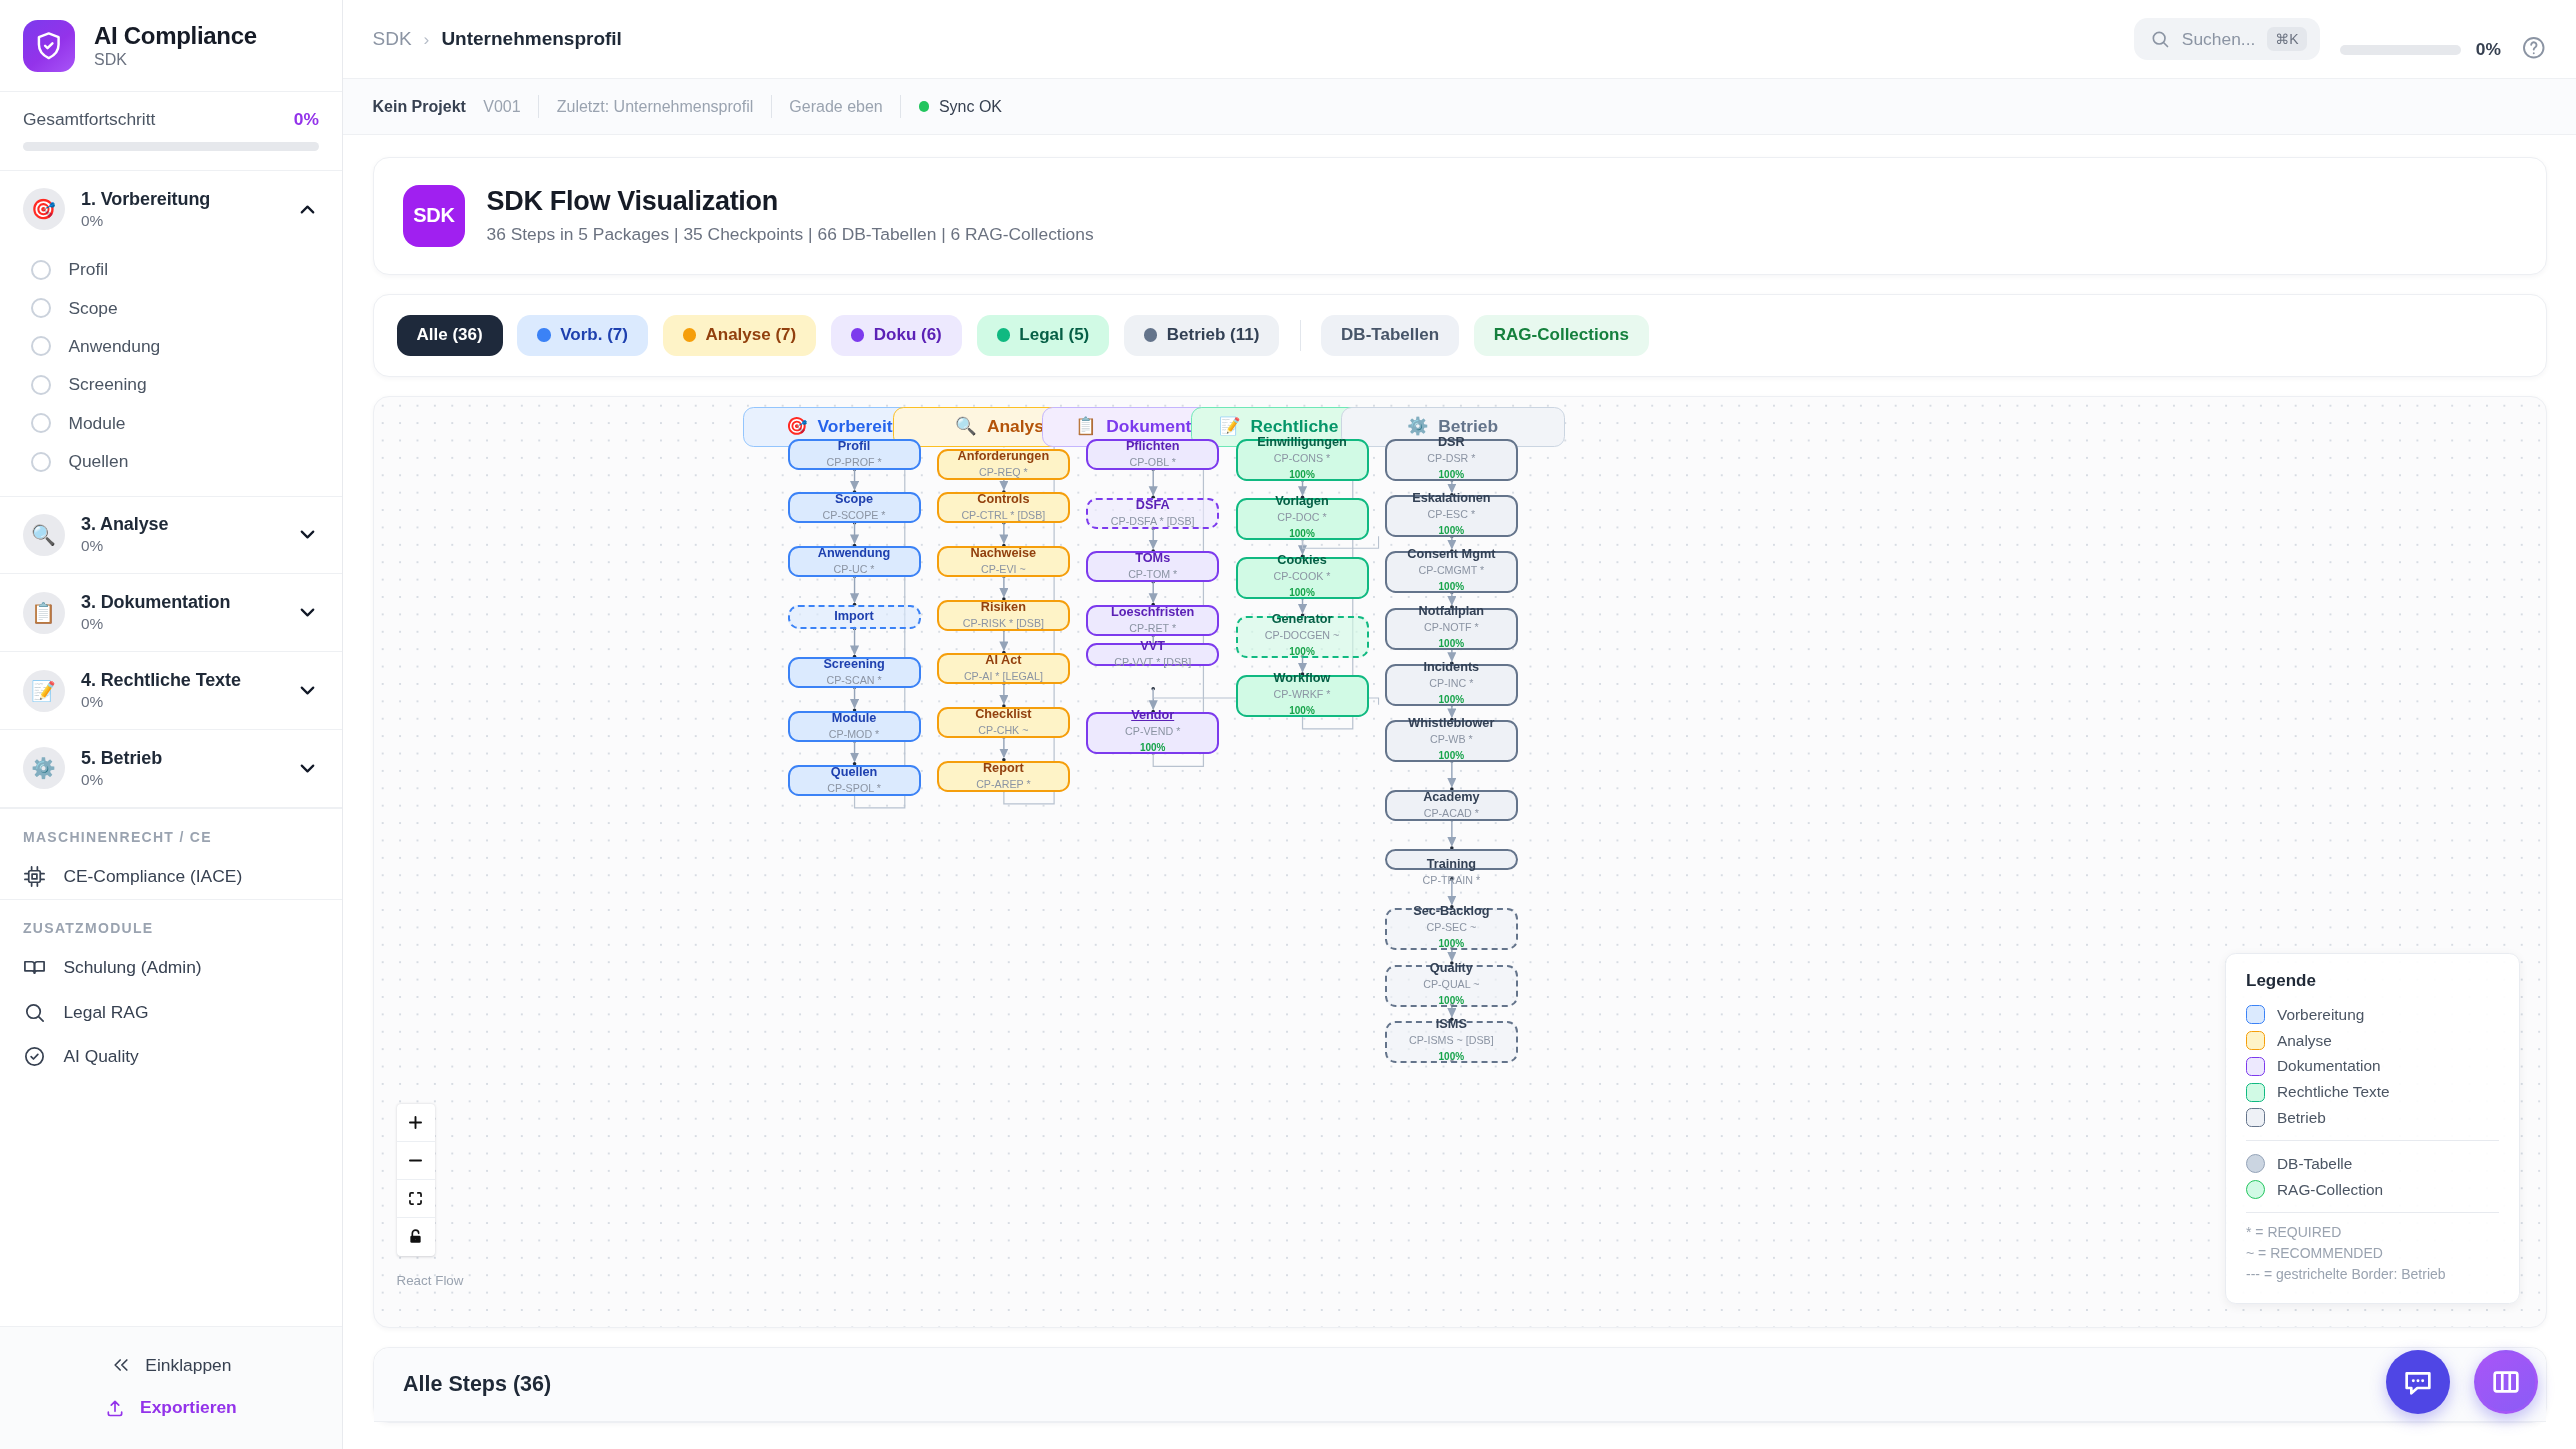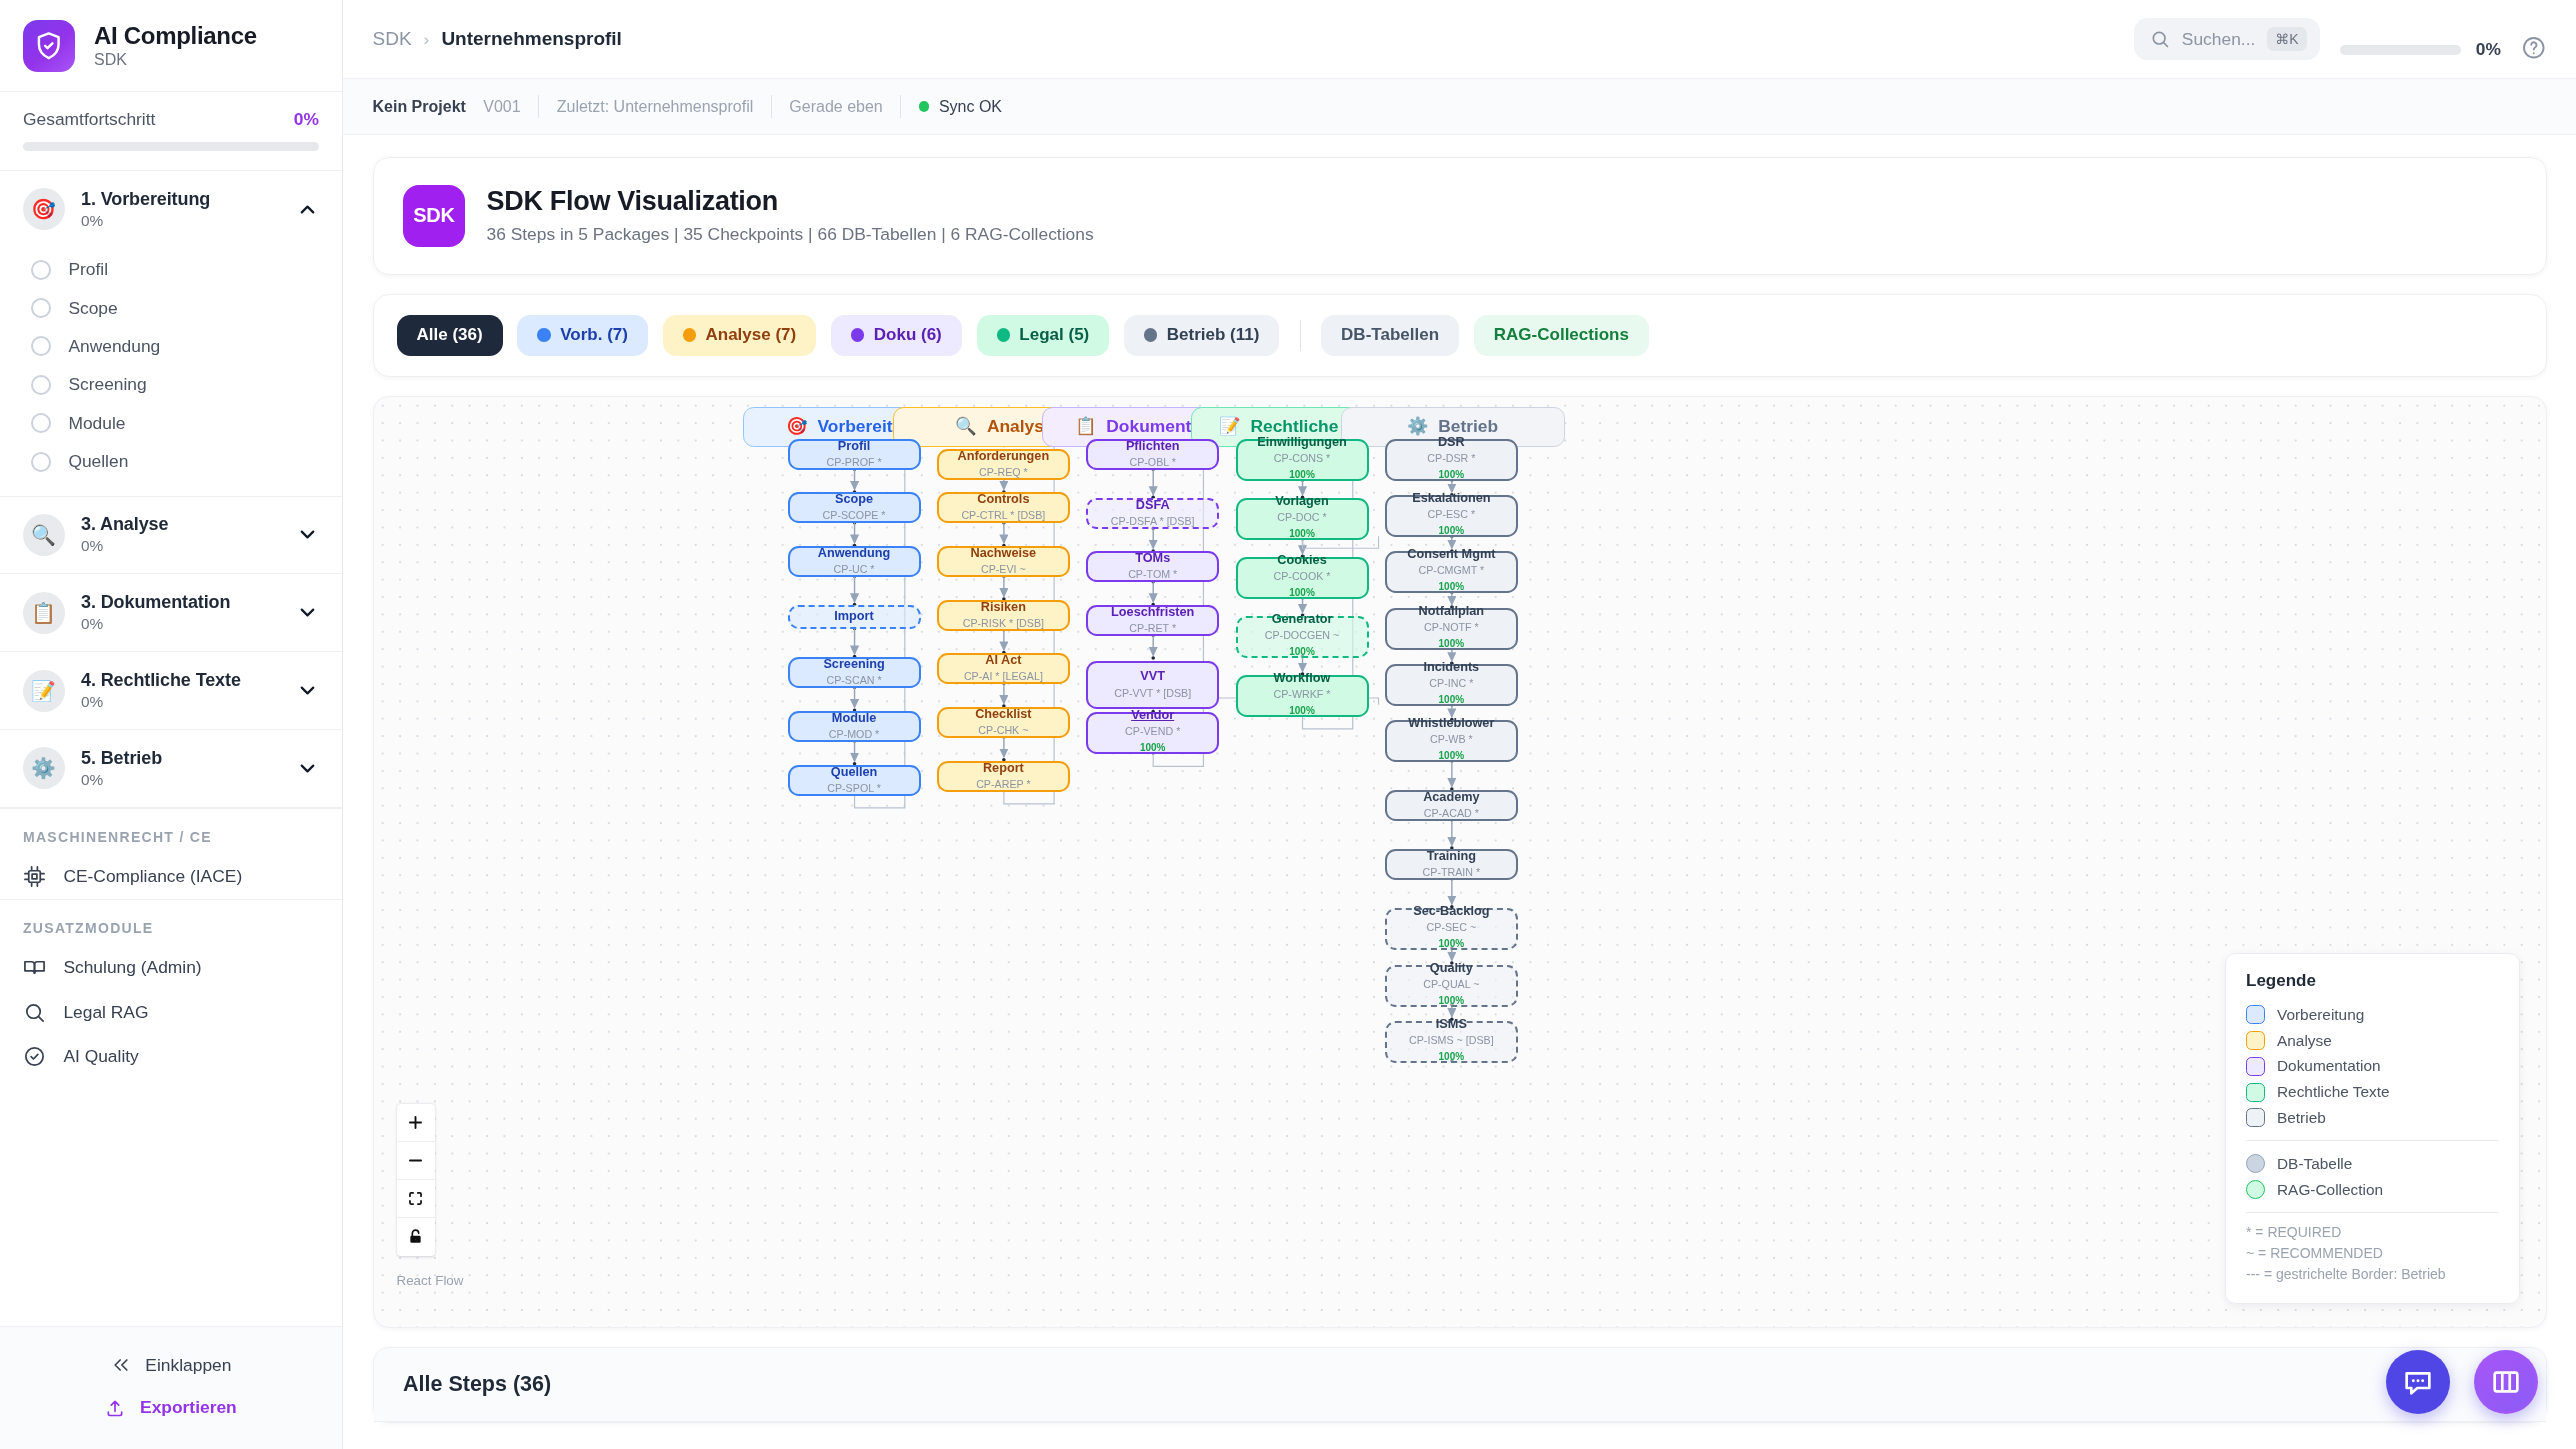--- a/index.html
+++ b/index.html
@@ -629,21 +629,21 @@
               <div class="n-code">CP-DSFA * [DSB]</div>
             </div>
             <div class="node" style="left: 32.8125%; width: 6.125%; top: 154px; height: 31px; background: rgb(237, 233, 254); border-color: rgb(124, 58, 237);">
               <div class="n-title" style="color: rgb(91, 33, 182);">TOMs</div>
               <div class="n-code">CP-TOM *</div>
             </div>
             <div class="node" style="left: 32.8125%; width: 6.125%; top: 208px; height: 31px; background: rgb(237, 233, 254); border-color: rgb(124, 58, 237);">
               <div class="n-title" style="color: rgb(91, 33, 182);">Loeschfristen</div>
               <div class="n-code">CP-RET *</div>
             </div>
-            <div class="node" style="left: 32.8125%; width: 6.125%; top: 264px; height: 48px; background: rgb(237, 233, 254); border-color: rgb(124, 58, 237); text-align: center;">
+            <div class="node" style="left: 32.8125%; width: 6.125%; top: 246px; height: 23px; background: rgb(237, 233, 254); border-color: rgb(124, 58, 237); text-align: center;">
               <div class="n-title" style="color: rgb(91, 33, 182);">VVT</div>
               <div class="n-code">CP-VVT * [DSB]</div>
             </div>
             <div class="node" style="left: 32.8125%; width: 6.125%; top: 315px; height: 42px; background: rgb(237, 233, 254); border-color: rgb(124, 58, 237);">
               <div class="n-title" style="color: rgb(91, 33, 182); text-decoration: underline;">Vendor</div>
               <div class="n-code">CP-VEND *</div>
               <div class="n-pct">100%</div>
               <div class="n-bar"></div>
             </div>
             <div class="node" style="left: 39.6875%; width: 6.125%; top: 42px; height: 42px; background: rgb(209, 250, 229); border-color: rgb(16, 185, 129);">
@@ -709,21 +709,21 @@
             <div class="node" style="left: 46.5625%; width: 6.125%; top: 323px; height: 42px; background: rgb(238, 241, 246); border-color: rgb(100, 116, 139);">
               <div class="n-title" style="color: rgb(51, 65, 85);">Whistleblower</div>
               <div class="n-code">CP-WB *</div>
               <div class="n-pct">100%</div>
               <div class="n-bar"></div>
             </div>
             <div class="node" style="left: 46.5625%; width: 6.125%; top: 393px; height: 31px; background: rgb(238, 241, 246); border-color: rgb(100, 116, 139);">
               <div class="n-title" style="color: rgb(51, 65, 85);">Academy</div>
               <div class="n-code">CP-ACAD *</div>
             </div>
-            <div class="node" style="left: 46.5625%; width: 6.125%; top: 452px; height: 31px; background: rgb(238, 241, 246); border-color: rgb(100, 116, 139);">
+            <div class="node" style="left: 46.5625%; width: 6.125%; top: 452px; height: 21px; background: rgb(238, 241, 246); border-color: rgb(100, 116, 139); justify-content: space-between;">
               <div class="n-title" style="color: rgb(51, 65, 85);">Training</div>
               <div class="n-code">CP-TRAIN *</div>
             </div>
             <div class="node dashed" style="left: 46.5625%; width: 6.125%; top: 511px; height: 42px; background: rgba(238, 241, 246, 0.6); border-color: rgb(100, 116, 139);">
               <div class="n-title" style="color: rgb(51, 65, 85);">Sec-Backlog</div>
               <div class="n-code">CP-SEC ~</div>
               <div class="n-pct">100%</div>
               <div class="n-bar"></div>
             </div>
             <div class="node dashed" style="left: 46.5625%; width: 6.125%; top: 568px; height: 42px; background: rgba(238, 241, 246, 0.6); border-color: rgb(100, 116, 139);">

